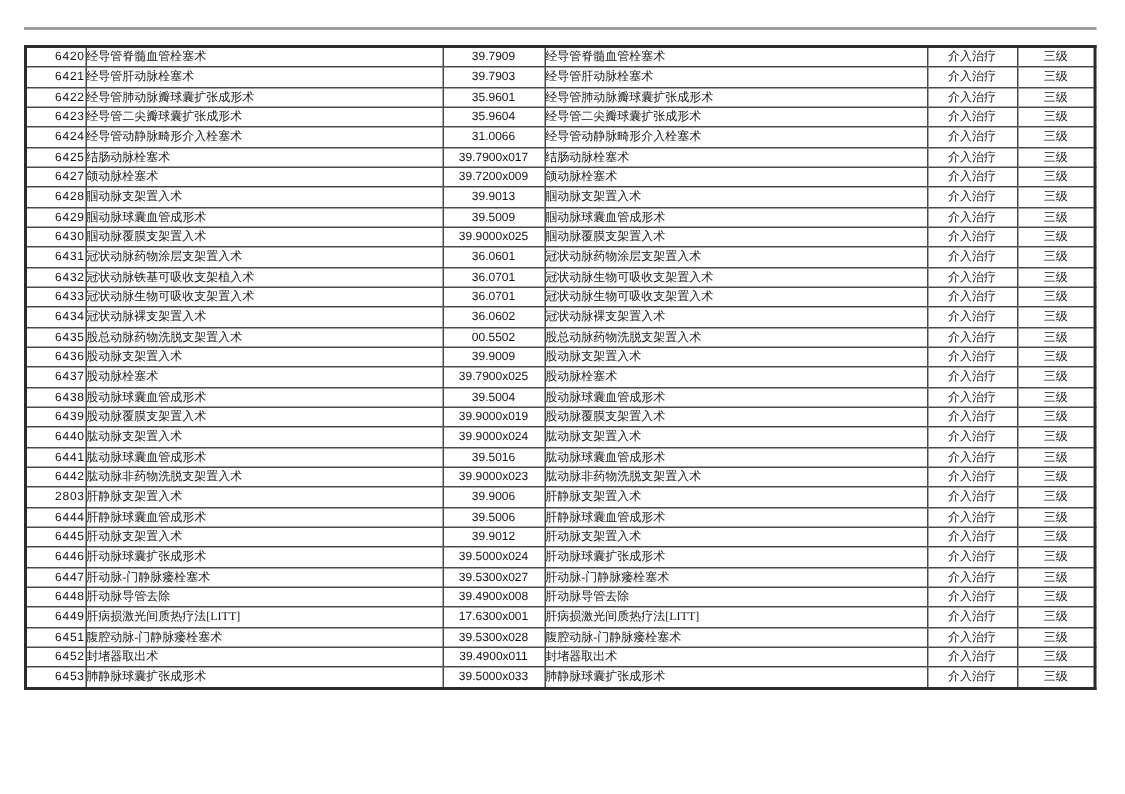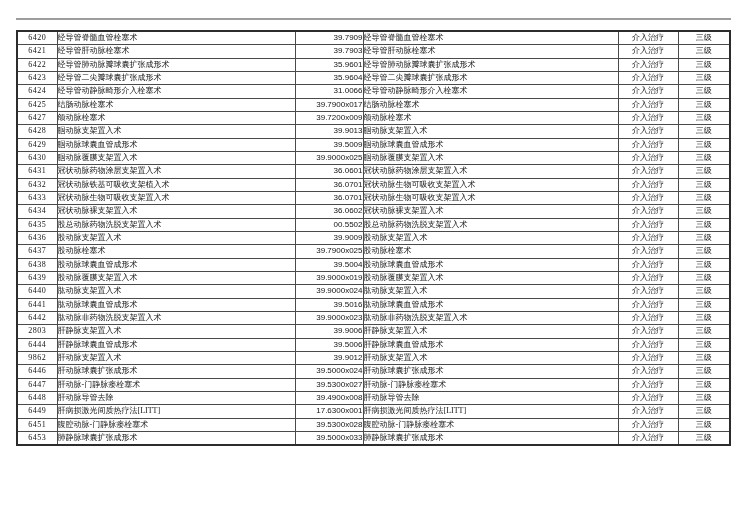--- a/index.html
+++ b/index.html
@@ -27,31 +27,31 @@
     height:12.33px;
     padding:0;
     font-size:8px;
     line-height:12.3px;
     color:#141414;
     overflow:hidden;
     white-space:nowrap;
     background:#fff;
   }
   td.no{
-    text-align:center;
-    font-family:Liberation Serif, serif;
+    text-align:right;
+    font-family:Liberation Sans, sans-serif;
     letter-spacing:0.5px;
   }
   td.name, td.std_name{
     text-align:left;
     padding-left:4px;
     font-family:"Liberation Serif", serif;
   }
   td.code{
-    text-align:right;
+    text-align:center;
     padding-left:3px;
     font-family:"Liberation Sans", sans-serif;
     font-size:8.5px;
   }
   td.category, td.level{
     text-align:center;
     font-family:"Liberation Serif", serif;
   }
 </style>
 </head>
@@ -255,21 +255,21 @@
         </tr>
         <tr>
           <td class="no">6444</td>
           <td class="name">肝静脉球囊血管成形术</td>
           <td class="code">39.5006</td>
           <td class="std_name">肝静脉球囊血管成形术</td>
           <td class="category">介入治疗</td>
           <td class="level">三级</td>
         </tr>
         <tr>
-          <td class="no">9862</td>
+          <td class="no">6445</td>
           <td class="name">肝动脉支架置入术</td>
           <td class="code">39.9012</td>
           <td class="std_name">肝动脉支架置入术</td>
           <td class="category">介入治疗</td>
           <td class="level">三级</td>
         </tr>
         <tr>
           <td class="no">6446</td>
           <td class="name">肝动脉球囊扩张成形术</td>
           <td class="code">39.5000x024</td>
@@ -299,20 +299,28 @@
           <td class="code">17.6300x001</td>
           <td class="std_name">肝病损激光间质热疗法[LITT]</td>
           <td class="category">介入治疗</td>
           <td class="level">三级</td>
         </tr>
         <tr>
           <td class="no">6451</td>
           <td class="name">腹腔动脉-门静脉瘘栓塞术</td>
           <td class="code">39.5300x028</td>
           <td class="std_name">腹腔动脉-门静脉瘘栓塞术</td>
+          <td class="category">介入治疗</td>
+          <td class="level">三级</td>
+        </tr>
+        <tr>
+          <td class="no">6452</td>
+          <td class="name">封堵器取出术</td>
+          <td class="code">39.4900x011</td>
+          <td class="std_name">封堵器取出术</td>
           <td class="category">介入治疗</td>
           <td class="level">三级</td>
         </tr>
         <tr>
           <td class="no">6453</td>
           <td class="name">肺静脉球囊扩张成形术</td>
           <td class="code">39.5000x033</td>
           <td class="std_name">肺静脉球囊扩张成形术</td>
           <td class="category">介入治疗</td>
           <td class="level">三级</td>

